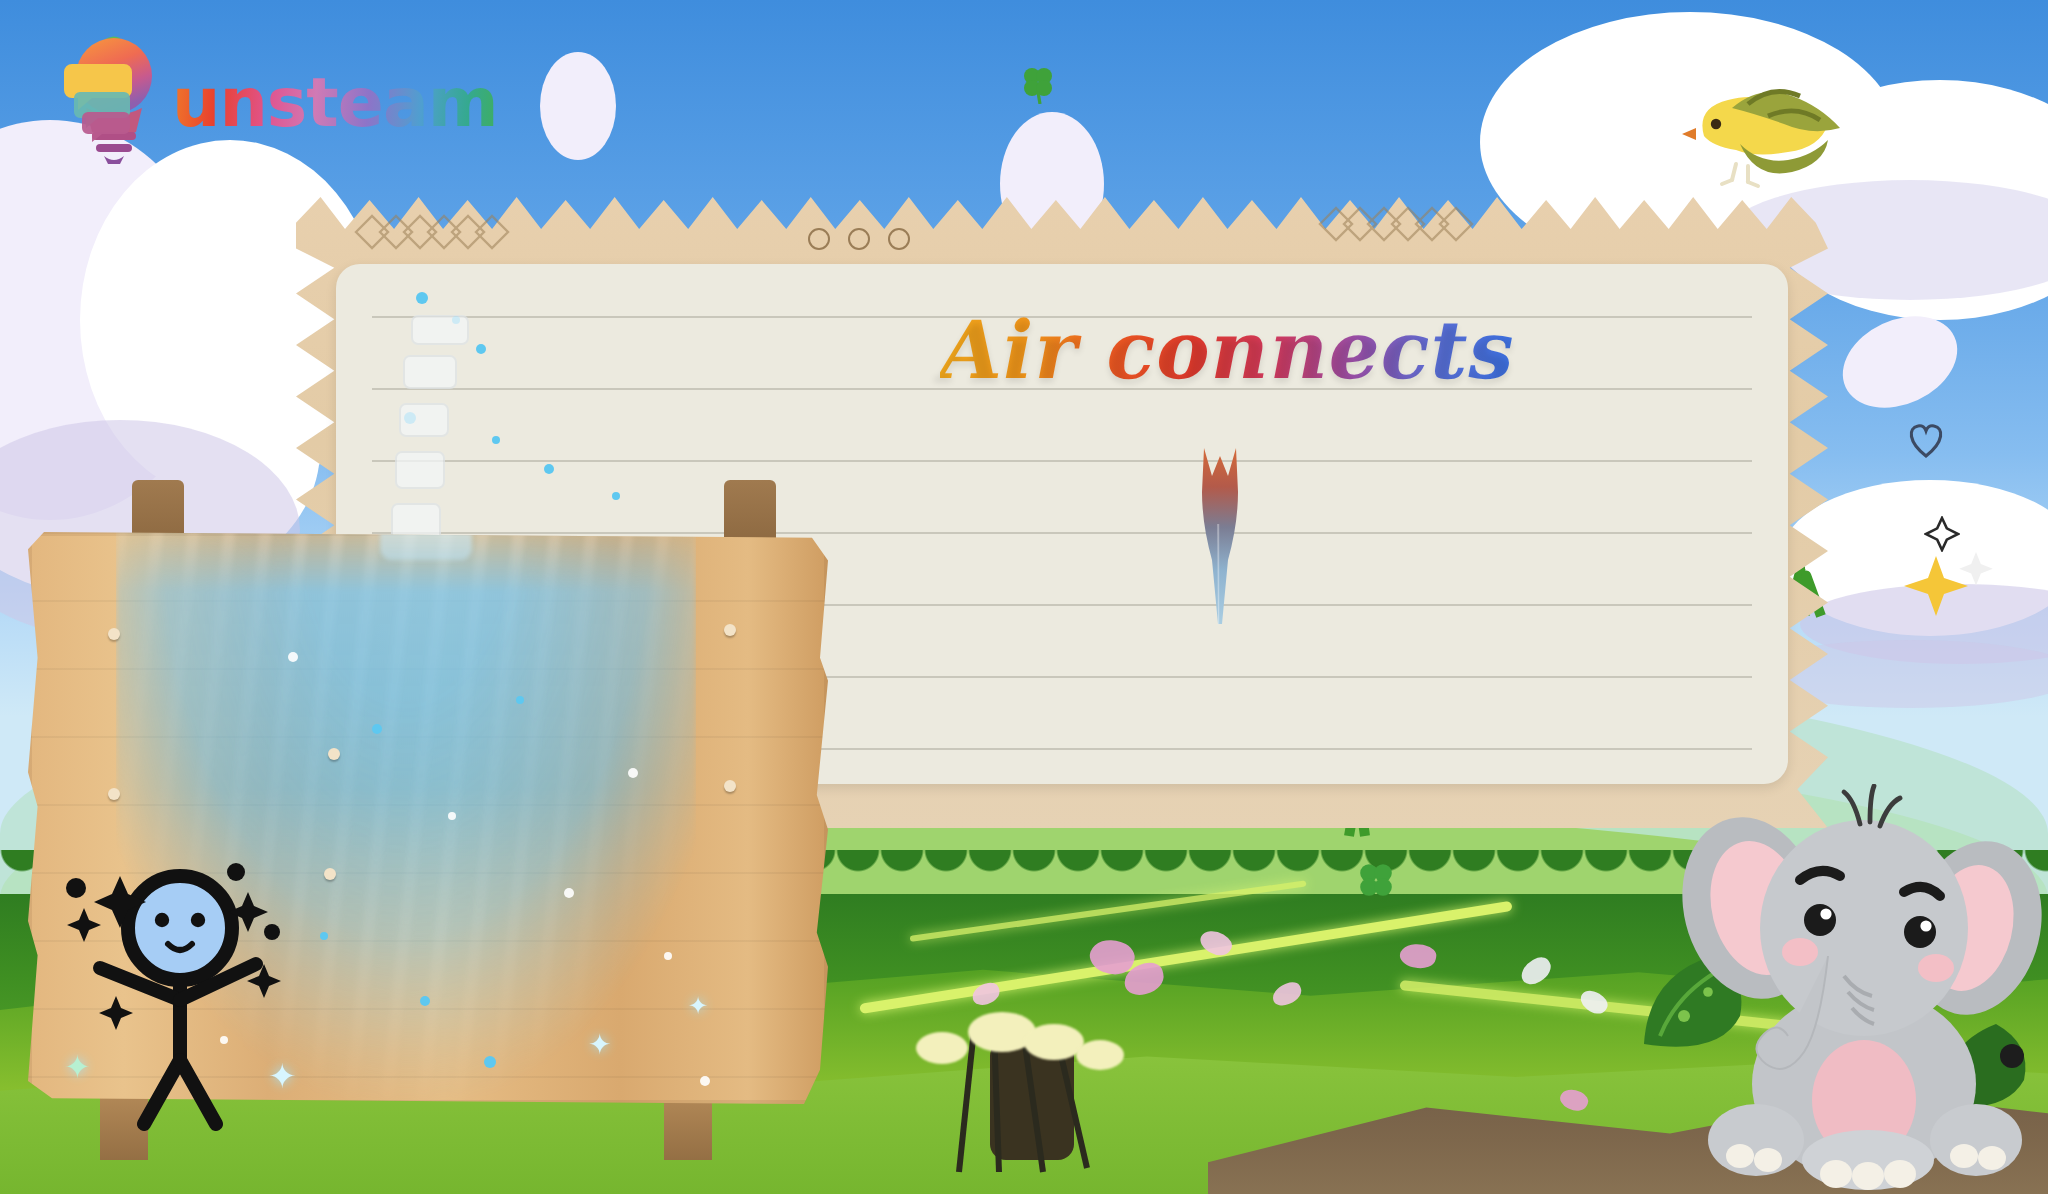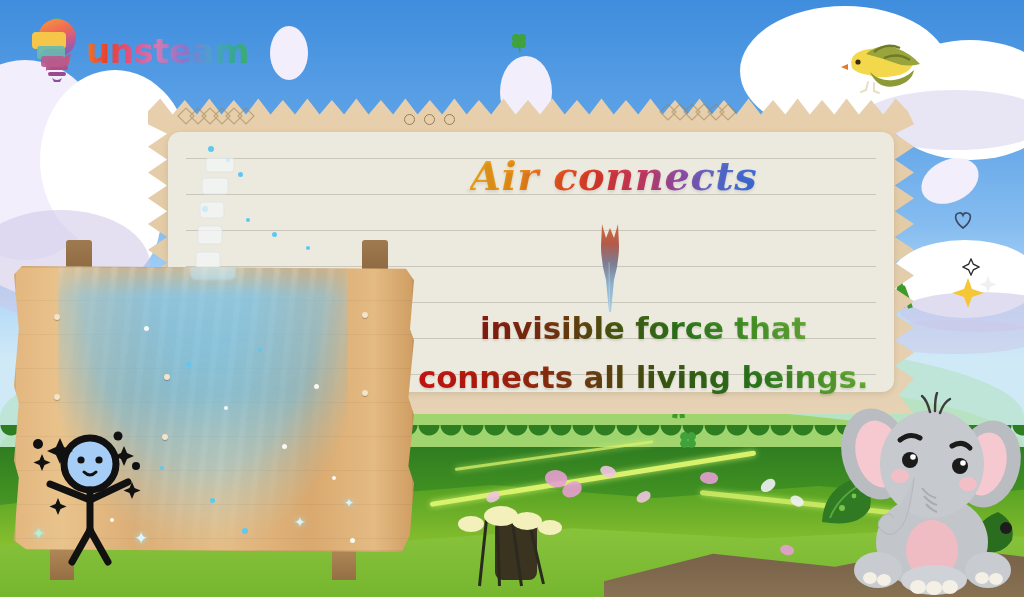--- a/index.html
+++ b/index.html
@@ -288,22 +288,20 @@
           <stop offset="45%" stop-color="#7b7d93"></stop>
           <stop offset="70%" stop-color="#8fb3cf"></stop>
           <stop offset="100%" stop-color="#a9cde2"></stop>
         </linearGradient>
       </defs>
       <path d="M10 2 L14 16 L18 6 L22 16 L26 2 L27 24 Q27 40 22 58 L19 90 L17 90 L14 58 Q9 40 9 24 Z" fill="url(#penG)"></path>
       <path d="M17.6 40 L17.6 90 L17 90 L16.6 40 Z" fill="rgba(255,255,255,.35)"></path>
     </svg>
   </div>
 
-  <div class="body-line" id="line1">invisible force that</div>
-  <div class="body-line" id="line2">connects all living beings.</div>
 
   <div id="sign">
     <div class="post-leg l" style="top:282px;"></div>
     <div class="post-leg r" style="top:282px;"></div>
     <div class="post left"></div>
     <div class="post right"></div>
 
     <div class="board">
       <div class="waterfall"></div>
       <div class="wf-spout"></div>

